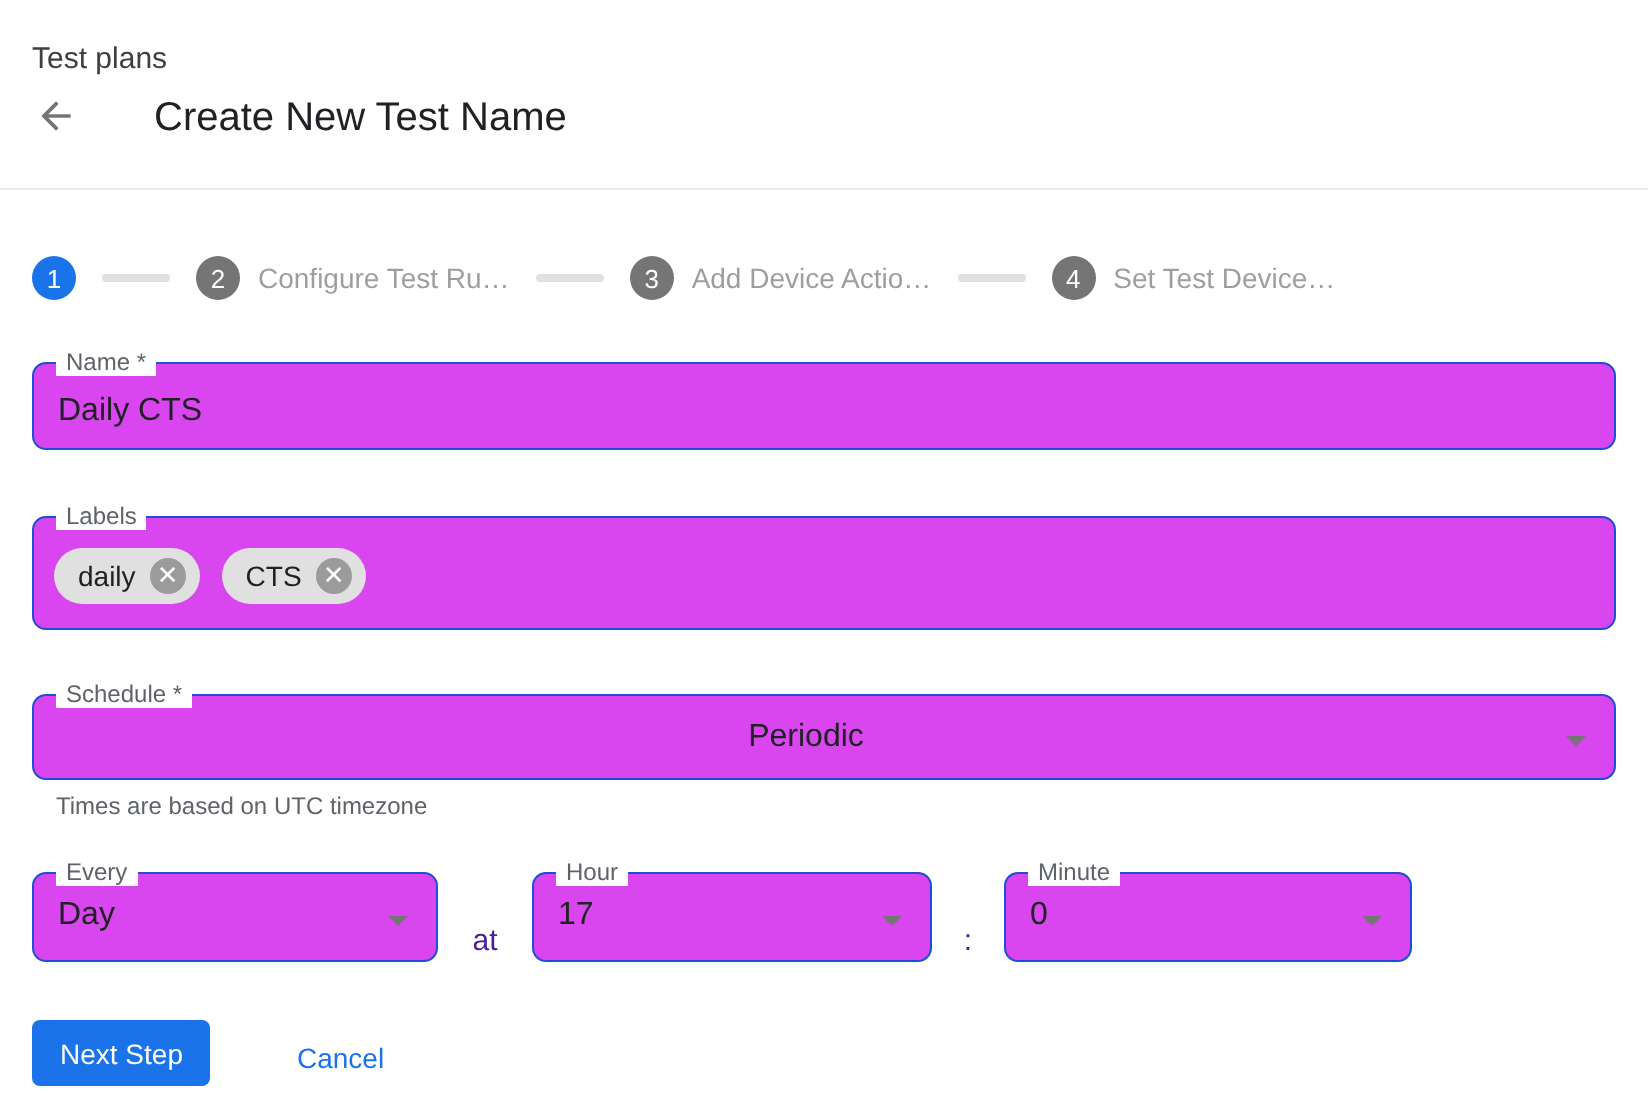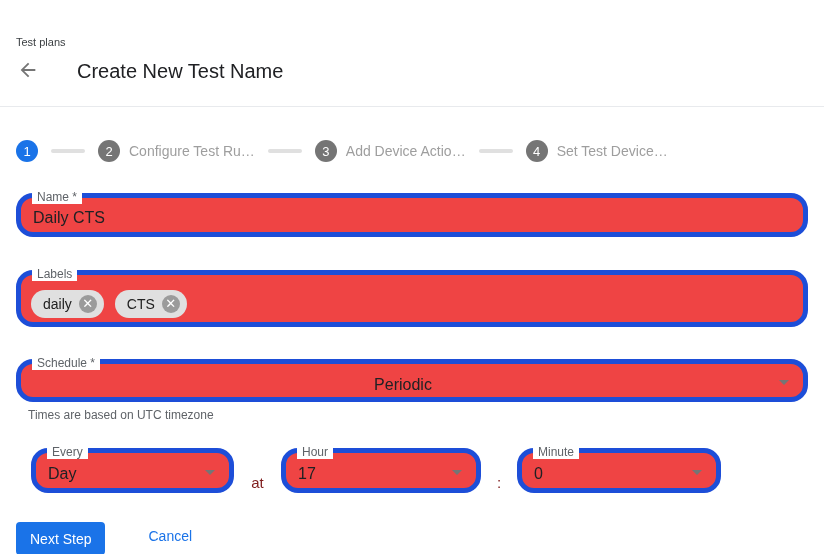--- a/index.html
+++ b/index.html
@@ -6,22 +6,22 @@
   html, body {
     width: 824px; height: 554px;
     background: #fff;
     font-family: "Liberation Sans", sans-serif;
     overflow: hidden;
     color: #202124;
   }
 
   
   .breadcrumb {
-    padding: 34px 16px 0 16px;
-    font-size: 11px;
+    padding: 22px 16px 0 16px;
+    font-size: 15px;
     color: #3c4043;
     line-height: 16px;
   }
   .title-row {
     display: flex;
     align-items: center;
     margin-top: 6px;
     padding-left: 16px;
     height: 30px;
   }
@@ -81,23 +81,23 @@
     border-radius: 2px;
     background: #e0e0e0;
     margin: 0 13px;
     flex: 0 0 auto;
   }
 
   
   .field {
     position: relative;
     margin: 0 16px;
-    border: 5px solid #1d4ed8;
-    border-radius: 17px;
-    background: #ef4444;
+    border: 1px solid #1d4ed8;
+    border-radius: 7px;
+    background: #d946ef;
   }
   .field-label {
     position: absolute;
     top: -8px; left: 11px;
     background: #fff;
     padding: 0 5px;
     font-size: 12px;
     color: #5f6368;
     line-height: 14px;
     white-space: nowrap;
@@ -167,41 +167,41 @@
     margin: 6px 16px 0 28px;
     font-size: 12px;
     color: #5f6368;
   }
 
   
   .periodic-row {
     display: flex;
     align-items: stretch;
     margin-top: 26px;
-    padding: 0 31px;
+    padding: 0 16px;
     height: 45px;
   }
   .periodic-row .field { margin: 0; }
   .every-field  { width: 203px; }
   .hour-field   { width: 200px; }
   .minute-field { width: 204px; }
   .joiner {
     align-self: flex-end;
     padding-bottom: 2px;
     font-size: 15px;
-    color: #7f1d1d;
+    color: #4c1d95;
     text-align: center;
   }
   .joiner-at    { width: 47px; }
   .joiner-colon { width: 36px; }
 
   
   .actions {
     display: flex;
-    align-items: flex-start;
+    align-items: flex-end;
     margin-top: 29px;
     padding-left: 16px;
   }
   .primary-btn {
     height: 33px;
     padding: 0 14px;
     background: #1a73e8;
     color: #fff;
     border: none;
     border-radius: 4px;

